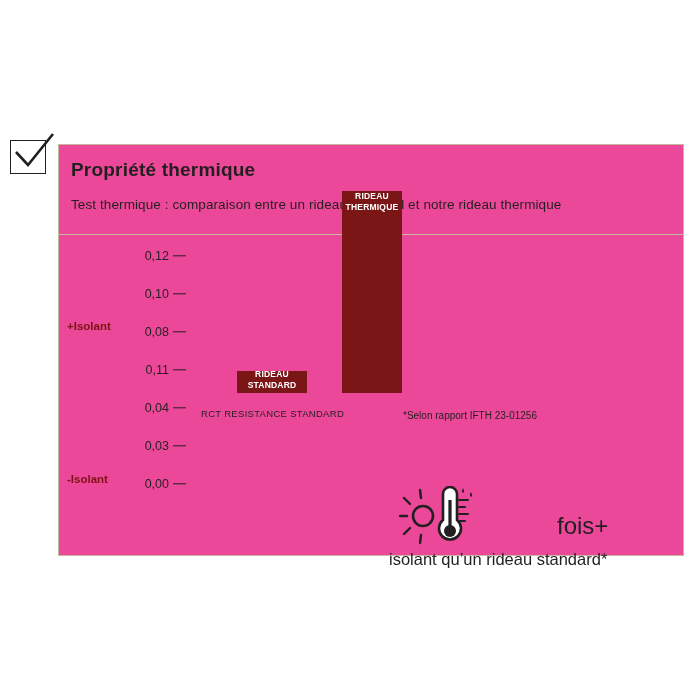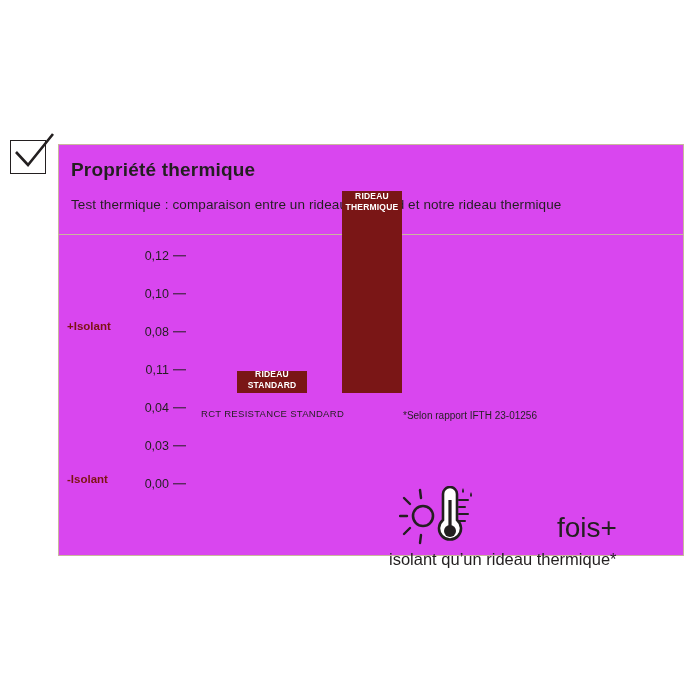--- a/index.html
+++ b/index.html
@@ -17,21 +17,21 @@
   }
 
   .panel {
     position: absolute;
     left: 58px;
     top: 144px;
     width: 626px;
     height: 412px;
     border: 1px solid #c9b79c;
     box-sizing: border-box;
-    background: #d946ef;
+    background: #ec4899;
   }
 
   .panel-header {
     position: absolute;
     left: 0;
     top: 0;
     right: 0;
     height: 90px;
     border-bottom: 1px solid #c9b79c;
     box-sizing: border-box;
@@ -169,21 +169,21 @@
     font-size: 58px;
     font-weight: bold;
     line-height: 58px;
     color: #231f20;
     letter-spacing: -1px;
   }
   .claim-unit {
     position: absolute;
     left: 168px;
     top: 22px;
-    font-size: 28px;
+    font-size: 24px;
     color: #231f20;
   }
   .claim-text {
     position: absolute;
     left: 0px;
     top: 60px;
     font-size: 16.5px;
     color: #231f20;
     white-space: nowrap;
   }
@@ -284,17 +284,17 @@
           <line x1="60" y1="14" x2="69" y2="14"></line>
           <line x1="60" y1="21" x2="66" y2="21"></line>
           <line x1="60" y1="28" x2="69" y2="28"></line>
           <line x1="60" y1="35" x2="66" y2="35"></line>
         </g>
 
         <path d="M64 2 q2 4 0 5 q-2 -1 0 -5z" fill="#231f20"></path>
         <path d="M72 6 q2 4 0 5 q-2 -1 0 -5z" fill="#231f20"></path>
       </svg>
       <div class="claim-unit">fois+</div>
-      <div class="claim-text">isolant qu’un rideau thermique*</div>
+      <div class="claim-text">isolant qu’un rideau standard*</div>
     </div>
 
   </div>
 </div>
 
 </body></html>

